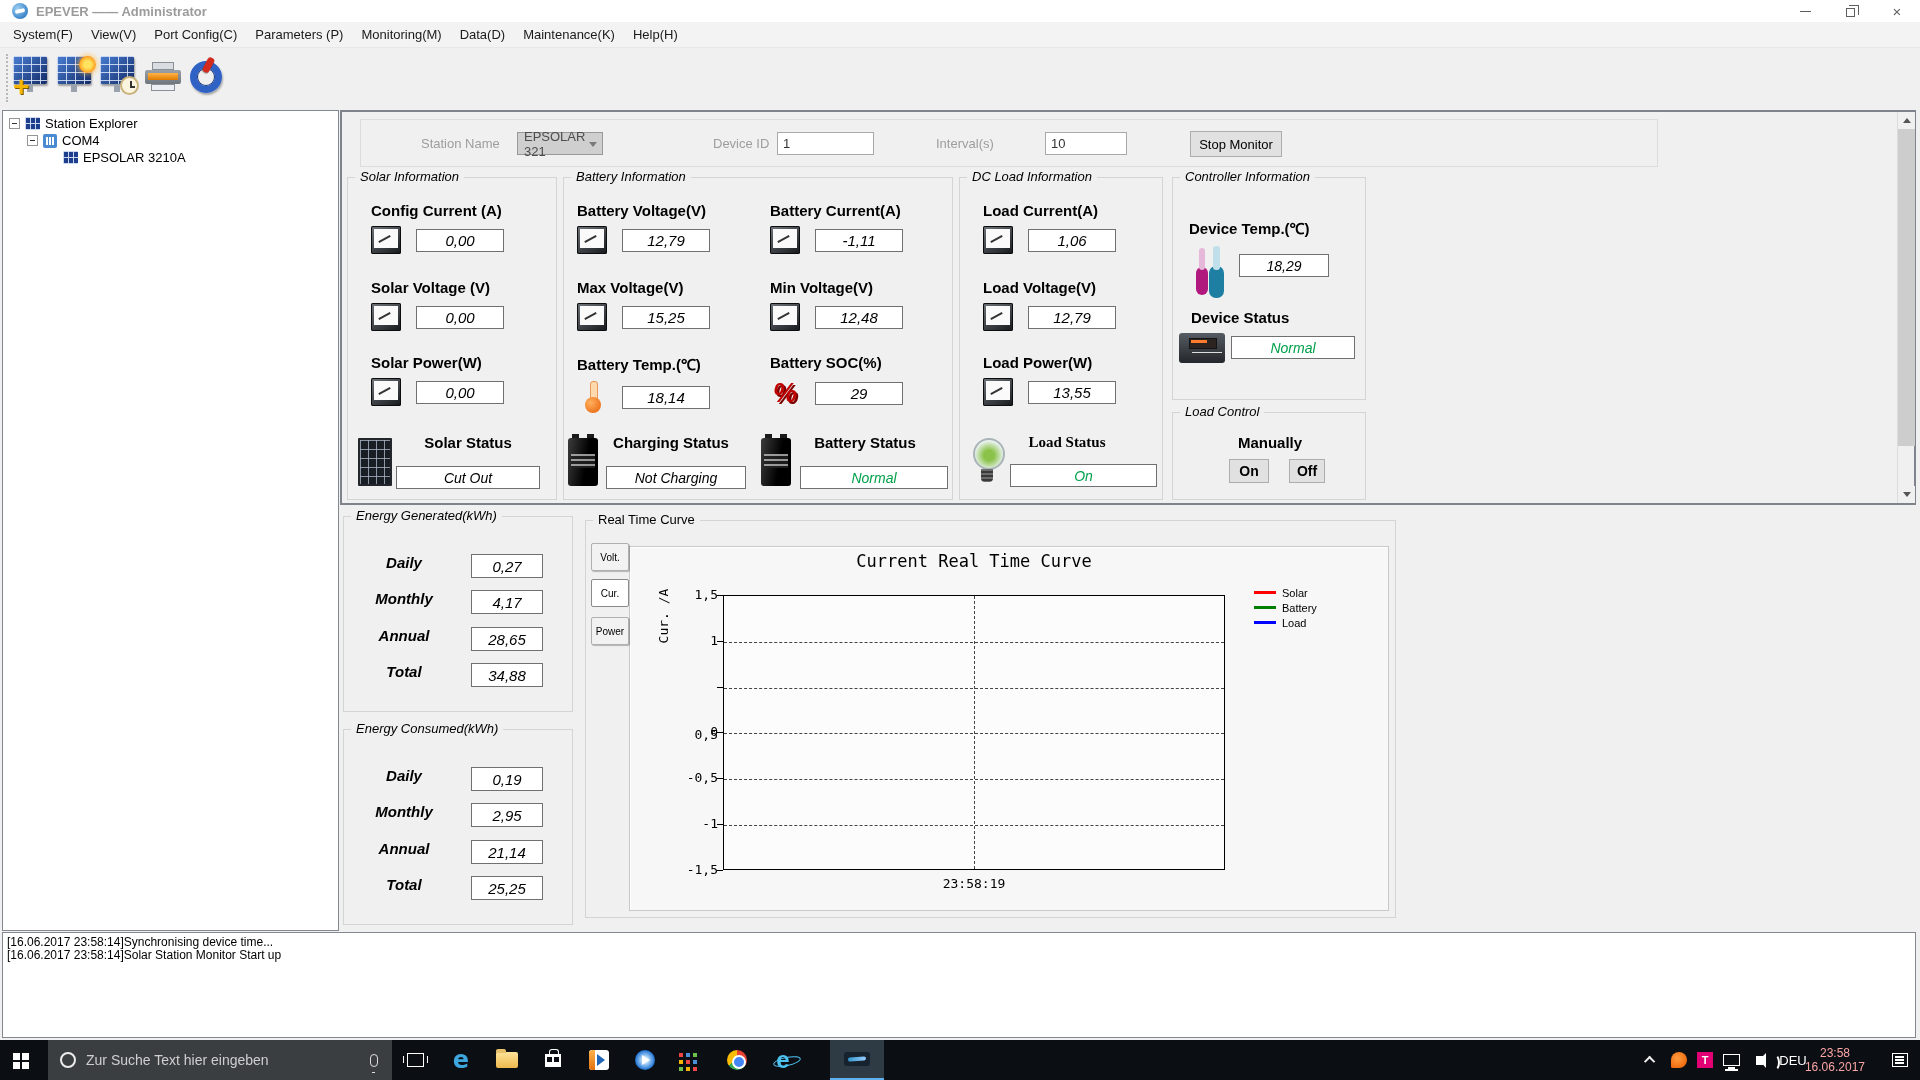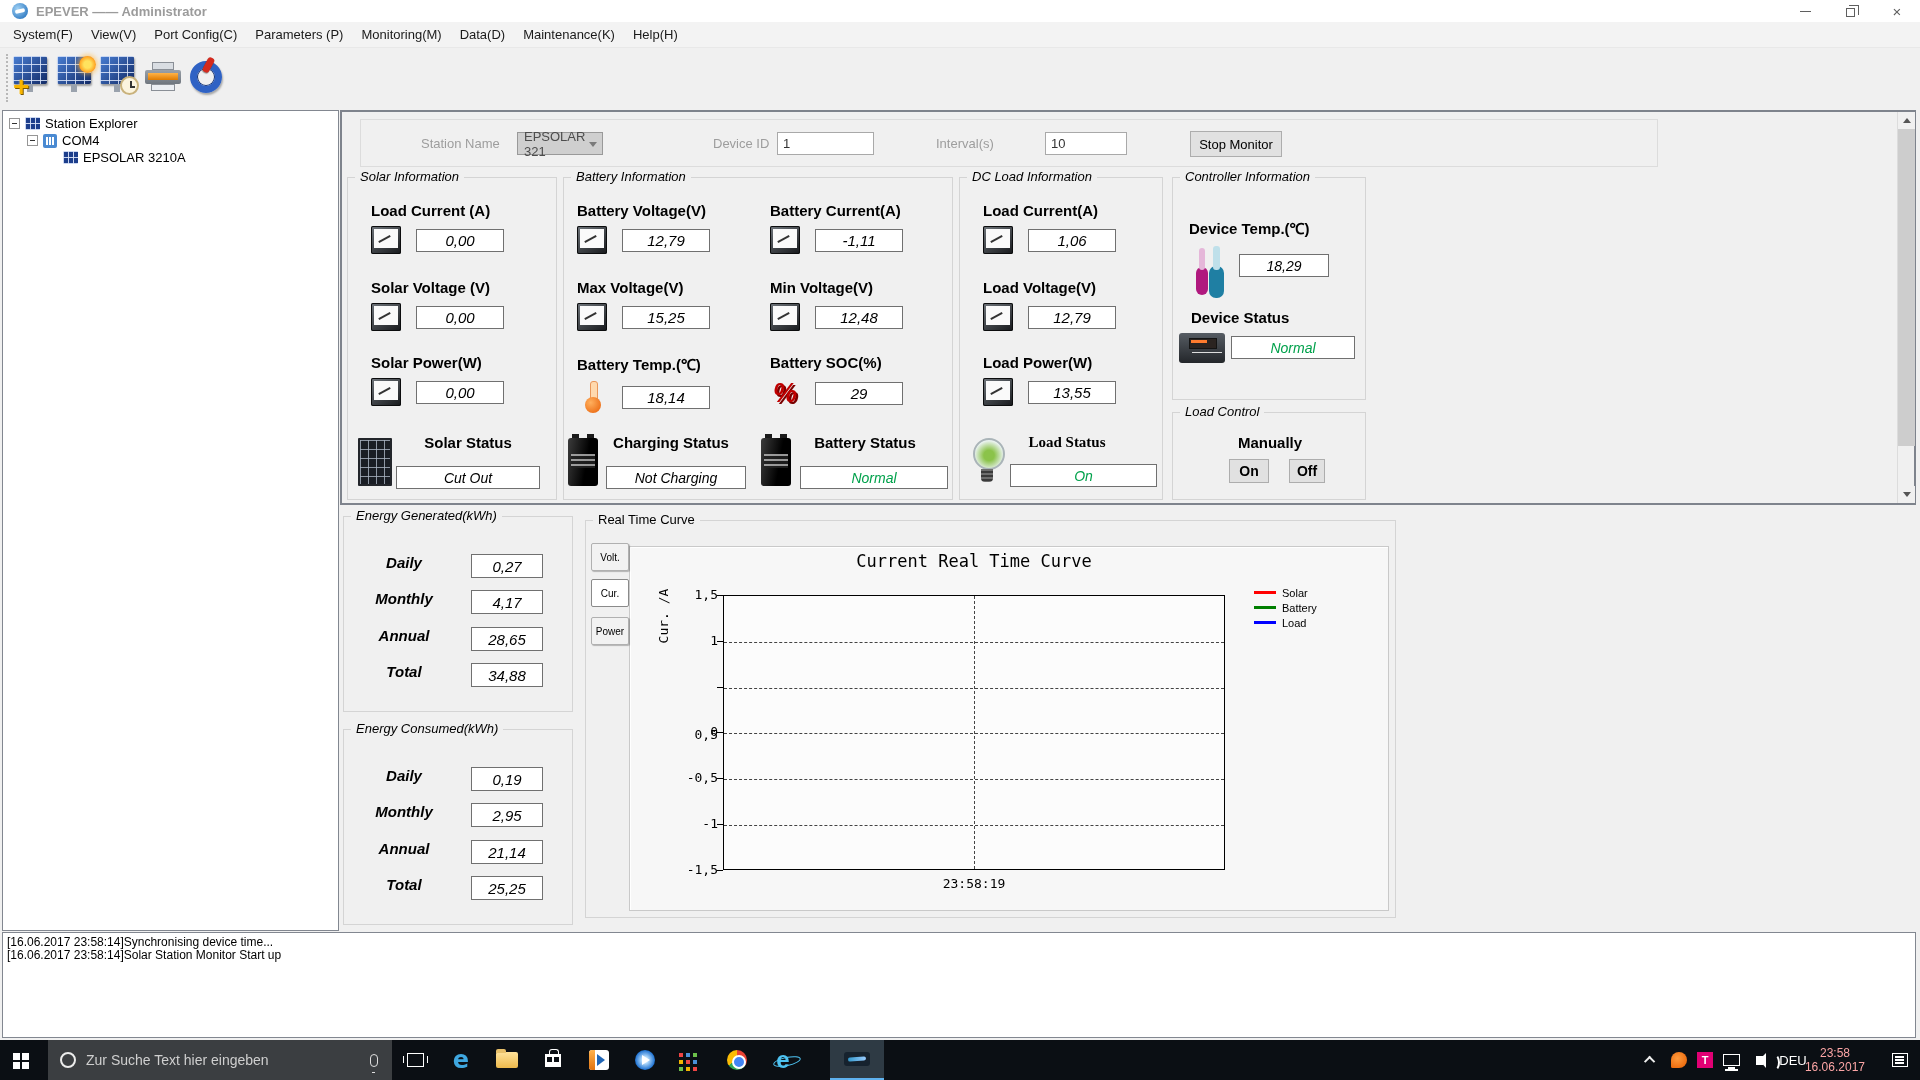--- a/index.html
+++ b/index.html
@@ -330,21 +330,21 @@
       <div class="mon-label" style="left:352px">Device ID</div>
       <input class="win-input" style="left: 416px; width: 97px;" value="1">
       <div class="mon-label" style="left:575px">Interval(s)</div>
       <input class="win-input" style="left: 684px; width: 82px;" value="10">
       <div class="win-btn2 stop-btn">Stop Monitor</div>
     </div>
 
     <div class="group" style="left:5px; top:65px; width:210px; height:323px;">
       <div class="gb-title">Solar Information</div>
       <div class="field" style="left:23px; top:24px;">
-        <div class="f-label">Load Current (A)</div>
+        <div class="f-label">Config Current (A)</div>
         <div class="f-row">
             <div class="gauge-icon"></div>
           <div class="vbox">0,00</div>
           </div>
       </div>
       <div class="field" style="left:23px; top:101px;">
         <div class="f-label">Solar Voltage (V)</div>
         <div class="f-row">
             <div class="gauge-icon"></div>
           <div class="vbox">0,00</div>

